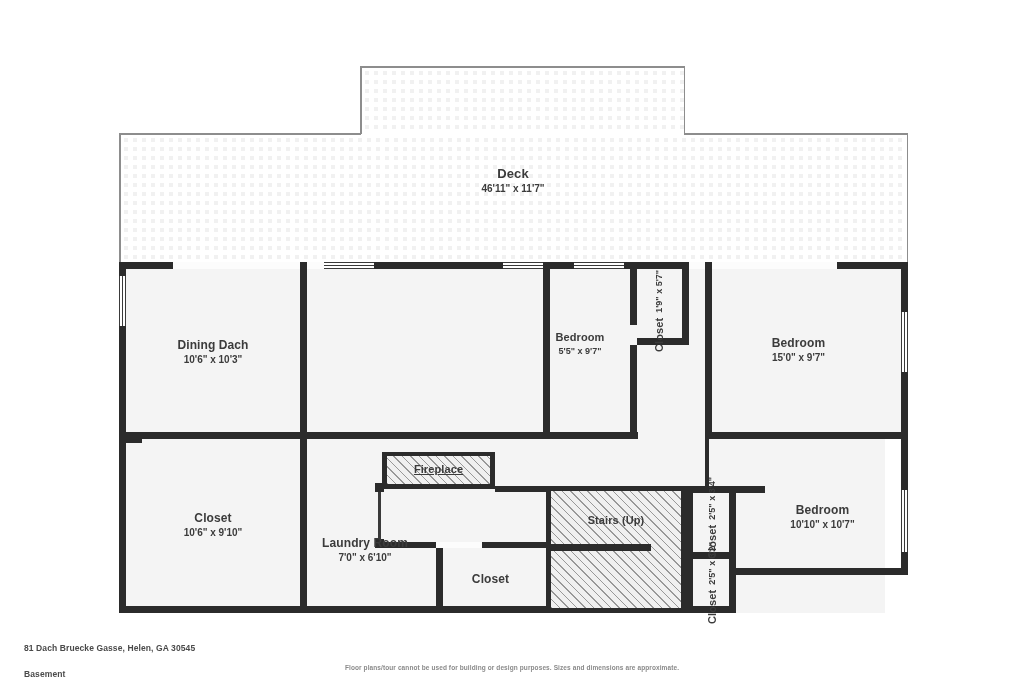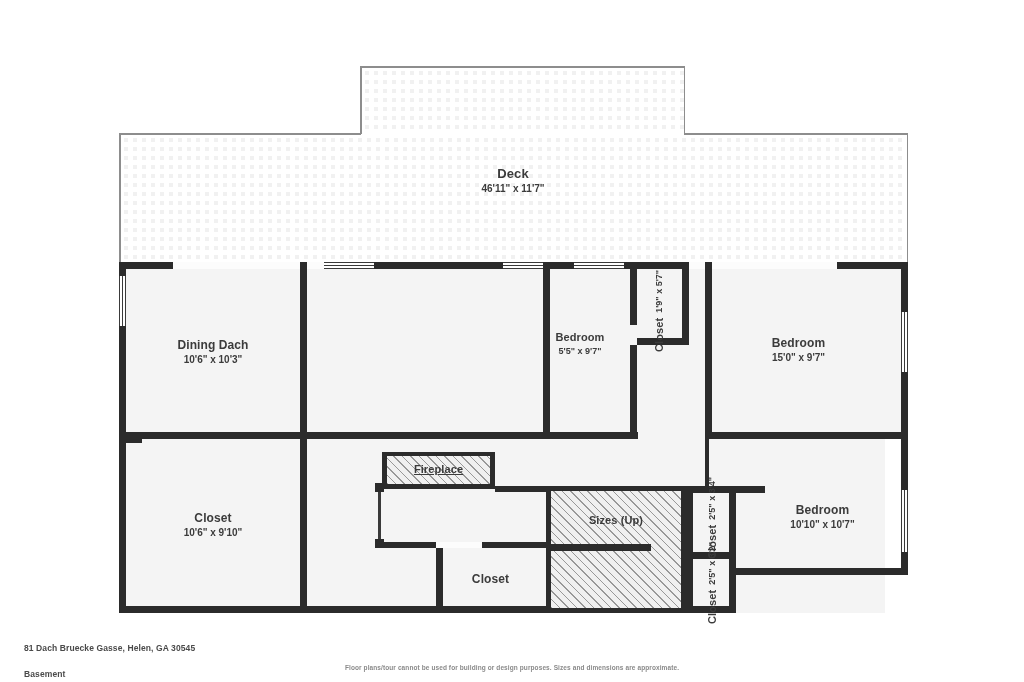--- a/index.html
+++ b/index.html
@@ -248,21 +248,21 @@
     <div class="wall" style="left:436px; top:548px; width:7px; height:65px;"></div>
 
     <div class="wall" style="left:375px; top:483px; width:9px; height:9px;"></div>
 
     <div class="wall" style="left:495px; top:486px; width:55px; height:6px;"></div>
 
     <div class="wall" style="left:546px; top:486px; width:140px; height:127px;"></div>
     <div class="hatch" style="left:551px; top:491px; width:130px; height:117px;"></div>
     <div class="wall" style="left:546px; top:544px; width:105px; height:7px;"></div>
     <div class="lbl small" style="left:556px; top:514px; width:120px;">
-      <span class="name">Sizes (Up)</span>
+      <span class="name">Stairs (Up)</span>
     </div>
 
     <div class="wall" style="left:686px; top:486px; width:7px; height:127px;"></div>
     <div class="wall" style="left:729px; top:486px; width:7px; height:127px;"></div>
     <div class="wall" style="left:686px; top:486px; width:50px; height:7px;"></div>
     <div class="wall" style="left:686px; top:552px; width:50px; height:7px;"></div>
     <div class="wall" style="left:705px; top:439px; width:4px; height:48px;"></div>
     <div class="wall" style="left:736px; top:486px; width:29px; height:7px;"></div>
 
     <div class="lbl rot small" style="left:672px; top:512px; width:78px; height:16px; line-height:16px;">
@@ -304,20 +304,24 @@
     <div class="lbl" style="left:740px; top:503px; width:165px;">
       <span class="name">Bedroom</span>
       <span class="dim">10'10" x 10'7"</span>
     </div>
 
     <div class="lbl" style="left:133px; top:511px; width:160px;">
       <span class="name">Closet</span>
       <span class="dim">10'6" x 9'10"</span>
     </div>
 
+    <div class="lbl" style="left:300px; top:536px; width:130px;">
+      <span class="name">Laundry Room</span>
+      <span class="dim">7'0" x 6'10"</span>
+    </div>
 
     <div class="lbl" style="left:443px; top:572px; width:95px;">
       <span class="name">Closet</span>
     </div>
 
   </div>
 
   <div class="footer-addr" style="top:643px;">81 Dach Bruecke Gasse, Helen, GA 30545</div>
   <div class="footer-addr" style="top:661px;margin-top:8px;">Basement</div>
   <div class="footer-disclaimer" style="top:664px;">Floor plans/tour cannot be used for building or design purposes. Sizes and dimensions are approximate.</div>

